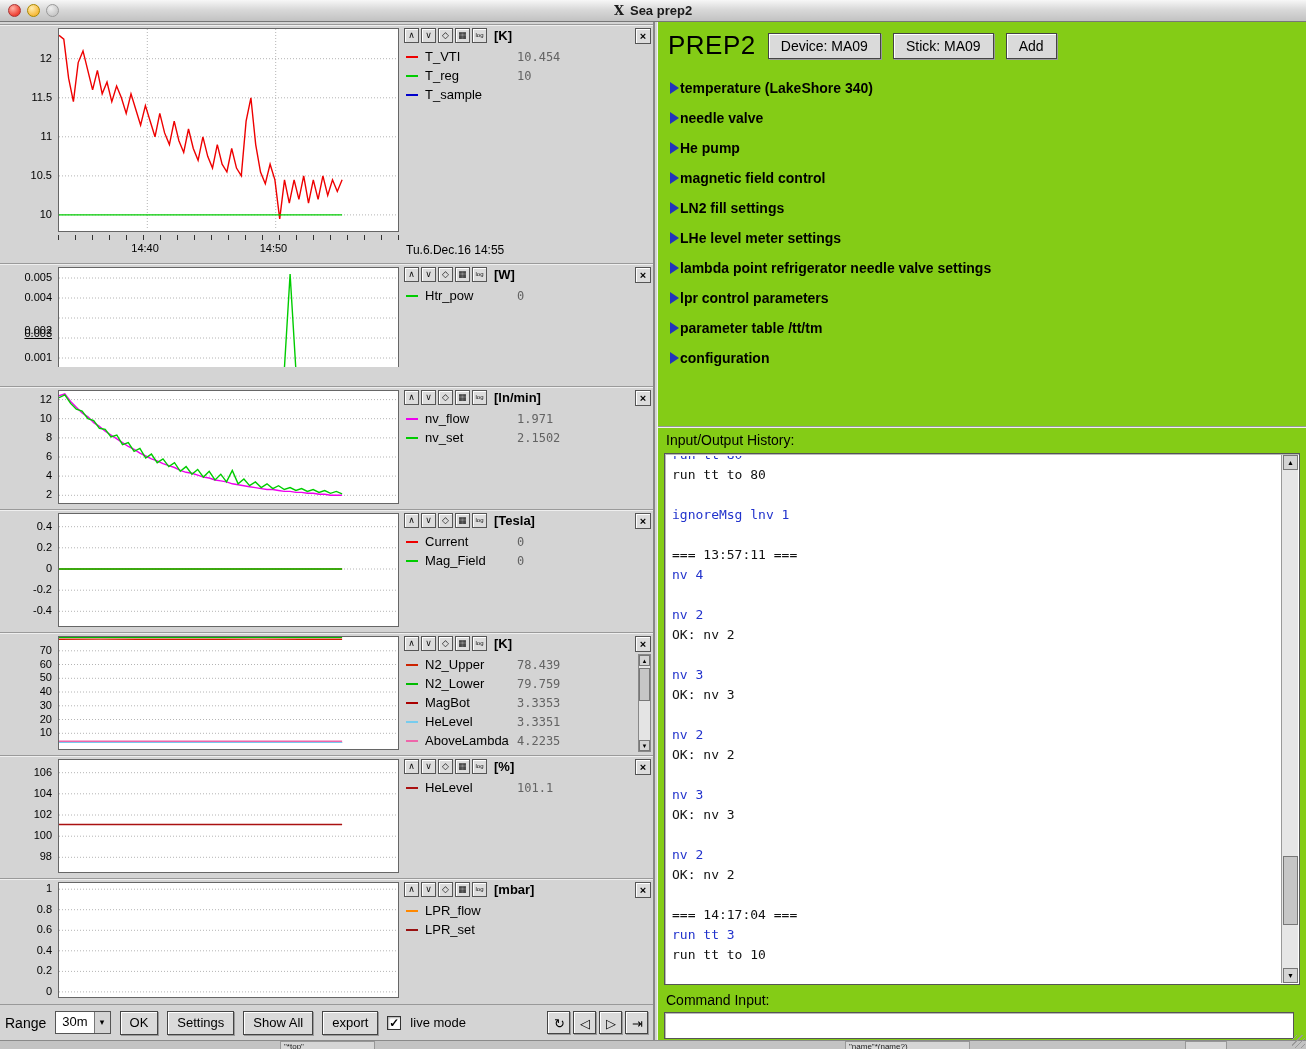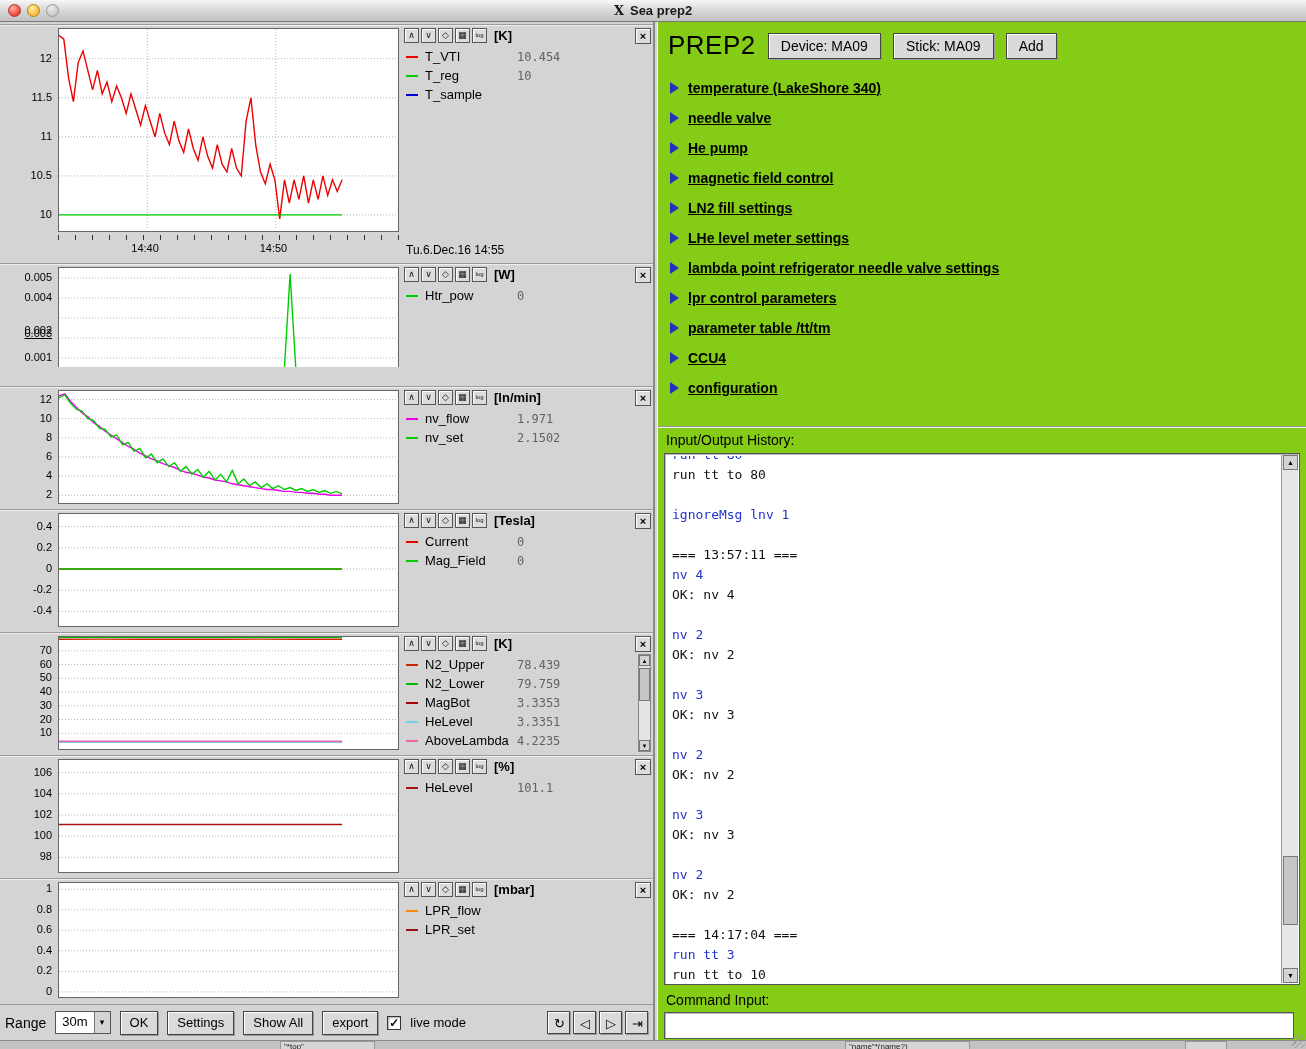--- a/index.html
+++ b/index.html
@@ -69,21 +69,21 @@
   .nav-btn { width:23px; height:23px; background:#dadada; border:1px solid #444;
     box-shadow:inset 1px 1px 0 #fff, 1px 1px 0 #9a9a9a; text-align:center; line-height:21px; font-size:13px; }
 
   
   .right-panel { position:absolute; top:22px; left:657px; right:0; bottom:0; background:#84cc16; border-left:1px solid #f2f2f2; }
   .prep-header { display:flex; align-items:center; gap:12px; padding:8px 10px 2px 10px; }
   .prep-title { font-size:26px; color:#000; letter-spacing:0.5px; }
   .hdr-btn { background:#dadada; border:1px solid #444; box-shadow:inset 1px 1px 0 #fff, 1px 1px 0 #9a9a9a;
     font-size:14px; padding:4px 12px; }
   .tree { padding:10px 0 0 12px; }
-  .tree-item { display:flex; align-items:center; height:30px; gap:9px;text-decoration:underline; }
+  .tree-item { display:flex; align-items:center; height:30px; gap:1px; }
   .tri { width:0; height:0; border-left:9px solid #2233bb; border-top:6px solid transparent; border-bottom:6px solid transparent; flex:none; }
   .tree-label { font-size:14px; font-weight:bold; color:#000; }
   .hsep { position:absolute; left:0; right:0; top:404px; border-top:1px solid #999; box-shadow:0 1px 0 #f0f0f0; }
   .io-label { position:absolute; left:8px; top:410px; font-size:14px; color:#000; }
   .io-box { position:absolute; left:6px; right:6px; top:431px; height:532px; background:#fff;
     border:1px solid #555; box-shadow:inset 1px 1px 0 #b9b9b9; overflow:hidden; }
   .io-lines { position:absolute; top:2px; left:7px; right:22px; bottom:2px; overflow:hidden;
     font-family:"DejaVu Sans Mono", monospace; font-size:13px; }
   .io-lines div { height:20px; white-space:pre; }
   .io-lines div:first-child { margin-top:-9px; }
@@ -522,41 +522,36 @@
         <div class="tree-item">
           <span class="tri"></span>
           <span class="tree-label">lpr control parameters</span>
         </div>
         <div class="tree-item">
           <span class="tri"></span>
           <span class="tree-label">parameter table /tt/tm</span>
         </div>
         <div class="tree-item">
           <span class="tri"></span>
-          <span class="tree-label">CCU4</span>
-        </div>
-        <div class="tree-item">
-          <span class="tri"></span>
           <span class="tree-label">configuration</span>
         </div>
       </div>
 
     <div class="hsep"></div>
     <div class="io-label">Input/Output History:</div>
 
     <div class="io-box">
       <div class="io-lines">
           <div class="b">run tt 80</div>
           <div class="k">run tt to 80</div>
           <div class="k"></div>
           <div class="b">ignoreMsg lnv 1</div>
           <div class="k"></div>
           <div class="k">=== 13:57:11 ===</div>
           <div class="b">nv 4</div>
-          <div class="k">OK: nv 4</div>
           <div class="k"></div>
           <div class="b">nv 2</div>
           <div class="k">OK: nv 2</div>
           <div class="k"></div>
           <div class="b">nv 3</div>
           <div class="k">OK: nv 3</div>
           <div class="k"></div>
           <div class="b">nv 2</div>
           <div class="k">OK: nv 2</div>
           <div class="k"></div>

